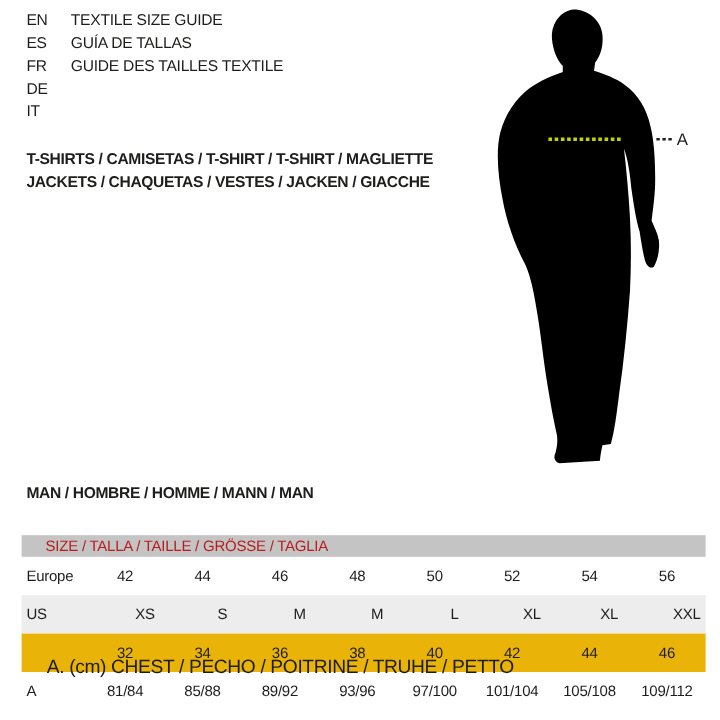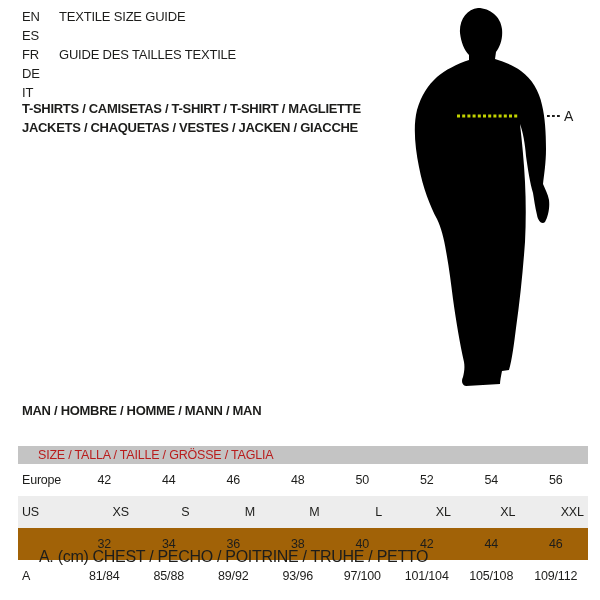--- a/index.html
+++ b/index.html
@@ -5,21 +5,21 @@
   html,body{margin:0;padding:0;}
   body{
     width:600px;height:600px;position:relative;background:#ffffff;
     font-family:"Liberation Sans", sans-serif;color:#1d1d1b;overflow:hidden;
   }
   
   .lang-block{position:absolute;left:22px;top:9px;}
   .lang-row{display:flex;height:19px;align-items:flex-start;font-size:13px;letter-spacing:-0.2px;font-weight:500;}
   .lang-code{width:37px;flex:0 0 37px;}
   
-  .cat-block{position:absolute;left:22px;top:99px;}
+  .cat-block{position:absolute;left:22px;top:123px;}
   .cat-line{font-size:13px;font-weight:700;letter-spacing:-0.3px;line-height:19px;white-space:nowrap;}
   
   .figure-wrap{position:absolute;left:400px;top:0;width:200px;height:400px;}
   .figure-wrap svg{display:block;}
   .figure-wrap text{font-family:"Liberation Sans", sans-serif;font-size:14px;fill:#1d1d1b;}
   
   .gender-line{position:absolute;left:22px;top:403px;font-size:13px;font-weight:700;letter-spacing:-0.3px;}
   
   .size-table{position:absolute;left:18px;top:446px;width:570px;font-size:12.5px;letter-spacing:-0.2px;}
   .t-header{height:18px;display:flex;align-items:center;padding-left:20px;box-sizing:border-box;color:#b91c1c;}
@@ -32,20 +32,21 @@
 </head>
 <body>
 
 <div class="lang-block">
   <div class="lang-row">
     <span class="lang-code">EN</span>
     <span class="lang-label">TEXTILE SIZE GUIDE</span>
   </div>
   <div class="lang-row">
     <span class="lang-code">ES</span>
+    <span class="lang-label">GUÍA DE TALLAS</span>
   </div>
   <div class="lang-row">
     <span class="lang-code">FR</span>
     <span class="lang-label">GUIDE DES TAILLES TEXTILE</span>
   </div>
   <div class="lang-row">
     <span class="lang-code">DE</span>
   </div>
   <div class="lang-row">
     <span class="lang-code">IT</span>
@@ -120,21 +121,21 @@
     <span class="t-cell">XS</span>
     <span class="t-cell">S</span>
     <span class="t-cell">M</span>
     <span class="t-cell">M</span>
     <span class="t-cell">L</span>
     <span class="t-cell">XL</span>
     <span class="t-cell">XL</span>
     <span class="t-cell">XXL</span>
   </div>
 
-  <div class="t-row" style="background-color: #a16207;">
+  <div class="t-row" style="background-color: #eab308;">
     <span class="t-label"></span>
     <span class="t-cell">32</span>
     <span class="t-cell">34</span>
     <span class="t-cell">36</span>
     <span class="t-cell">38</span>
     <span class="t-cell">40</span>
     <span class="t-cell">42</span>
     <span class="t-cell">44</span>
     <span class="t-cell">46</span>
   </div>

